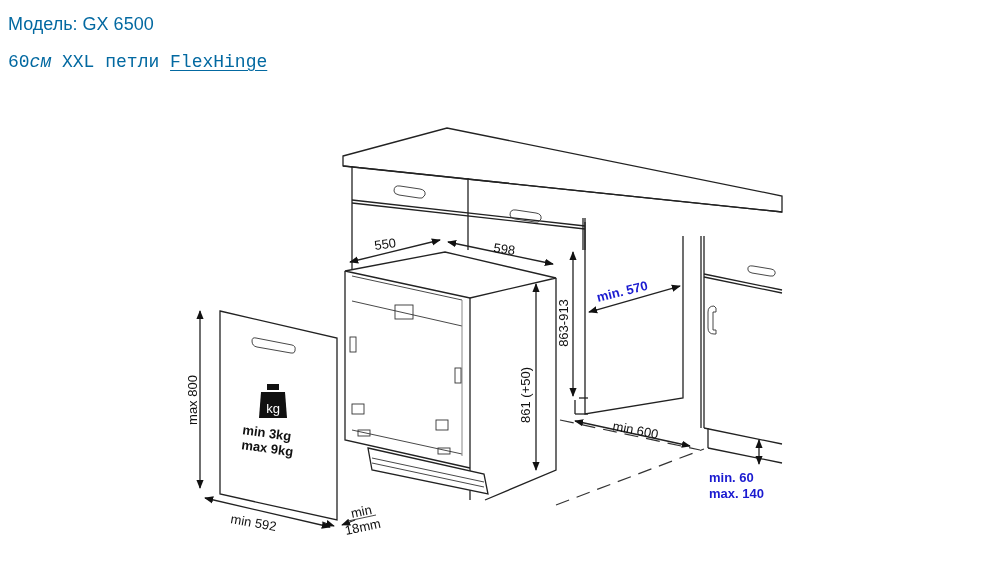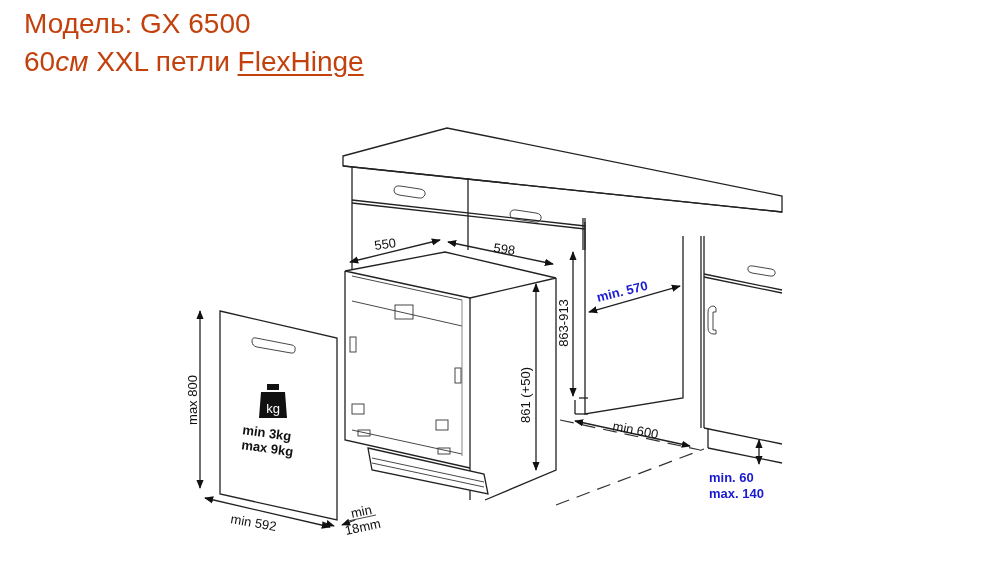--- a/index.html
+++ b/index.html
@@ -1,19 +1,19 @@
 <!DOCTYPE html>
 <html><head>
 <meta charset="utf-8">
 <style>
   html, body { margin:0; padding:0; background:#ffffff; }
   body { width:1000px; height:584px; position:relative; overflow:hidden; font-family:"Liberation Sans", sans-serif; color:#111; }
-  .title { position:absolute; left:24px; font-size:28px; line-height:32px; color:#c2410c; white-space:nowrap; }
+  .title { position:absolute; left:8px; font-size:18px; line-height:32px; color:#0369a1; white-space:nowrap; }
   #t1 { top:8px; }
-  #t2 { top:46px; }
+  #t2 { top:46px;font-family:Liberation Mono, monospace; }
   #t2 i { font-style:italic; }
   #t2 u { text-decoration:underline; text-underline-offset:3px; }
   svg.diagram { position:absolute; left:0; top:0; }
   .lbl { font-family:"Liberation Sans", sans-serif; font-size:13px; fill:#111; }
   .lbl-b { font-family:"Liberation Sans", sans-serif; font-size:13px; font-weight:bold; fill:#111; }
   .blue { font-family:"Liberation Sans", sans-serif; font-size:13px; font-weight:bold; fill:#1a1ad0; }
   .line { stroke:#222; stroke-width:1.3; fill:none; }
   .thin { stroke:#333; stroke-width:0.9; fill:none; }
   .gray { stroke:#888; stroke-width:1; fill:none; }
   .dash { stroke:#333; stroke-width:1.2; fill:none; stroke-dasharray:14 8; }

